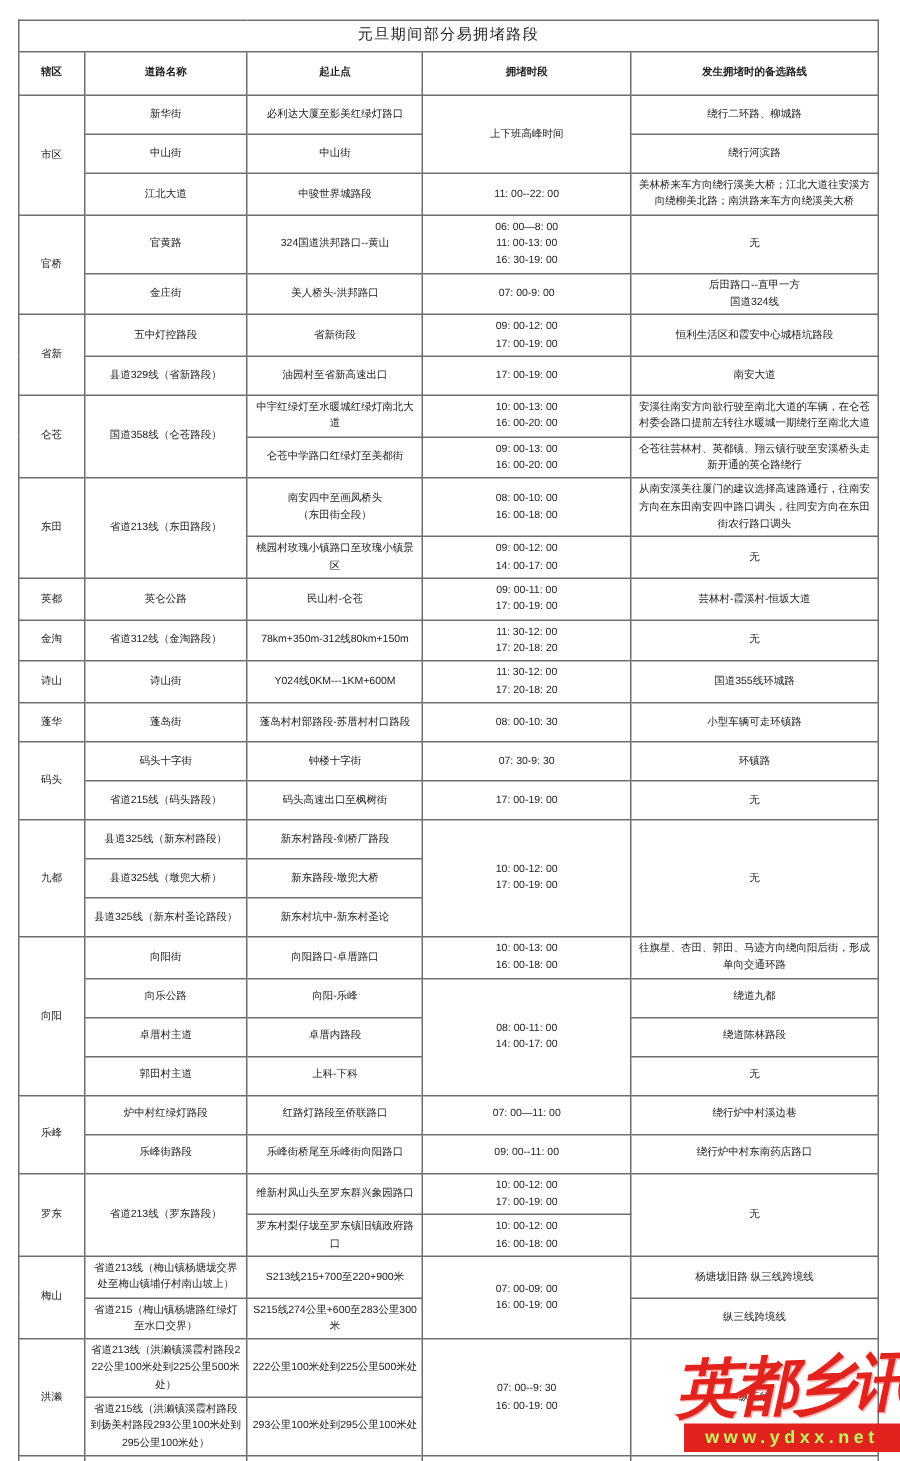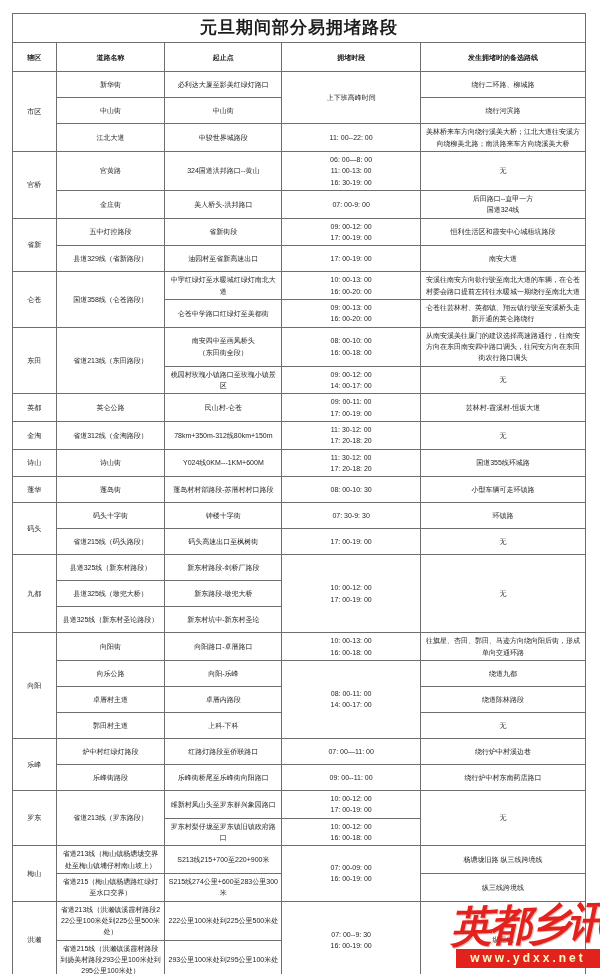--- a/index.html
+++ b/index.html
@@ -12,21 +12,21 @@
   table { border-collapse:collapse; width:100%; table-layout:fixed; }
   th, td {
     border:1px solid #6e6e6e;
     color:#1c1c1c;
     text-align:center; vertical-align:middle;
     padding:2px 3px;
     font-size:7px; line-height:1.62;
     white-space:pre-line; word-break:break-all;
   }
   .title-cell {
-    font-size:17px; font-weight:bold; letter-spacing:1px;
+    font-size:10px; font-weight:normal; letter-spacing:1px;
     padding:4px 2px; line-height:1.2;
   }
   thead th.colhead { font-weight:bold; height:24px; font-size:7px; }
   tbody td { height:21px; }
   col.c0 { width:7.6%; }
   col.c1 { width:19.0%; }
   col.c2 { width:20.4%; }
   col.c3 { width:24.2%; }
   col.c4 { width:28.8%; }
   .watermark { position:absolute; right:0px; bottom:6px; width:150px; text-align:center; pointer-events:none; }
@@ -34,21 +34,21 @@
     font-family:"Liberation Serif","DejaVu Serif",serif;
     font-style:italic; font-weight:bold;
     font-size:42px; line-height:1.0; letter-spacing:-3px;
     color:#e2231d;
     transform:rotate(-2deg);
     white-space:nowrap;
     text-shadow:1px 1px 0 rgba(226,35,29,0.35);
   }
   .wm-url {
     margin-top:3px; margin-left:6px;
-    background:#e2231d; color:#fef9c3;
+    background:#e2231d; color:#bef264;
     font-weight:bold; font-size:12px; letter-spacing:3px;
     padding:3px 4px; line-height:1.1;
     font-family:"Liberation Sans","DejaVu Sans",sans-serif;
   }
 </style>
 </head>
 <body>
 
 <div class="sheet">
   <table>

